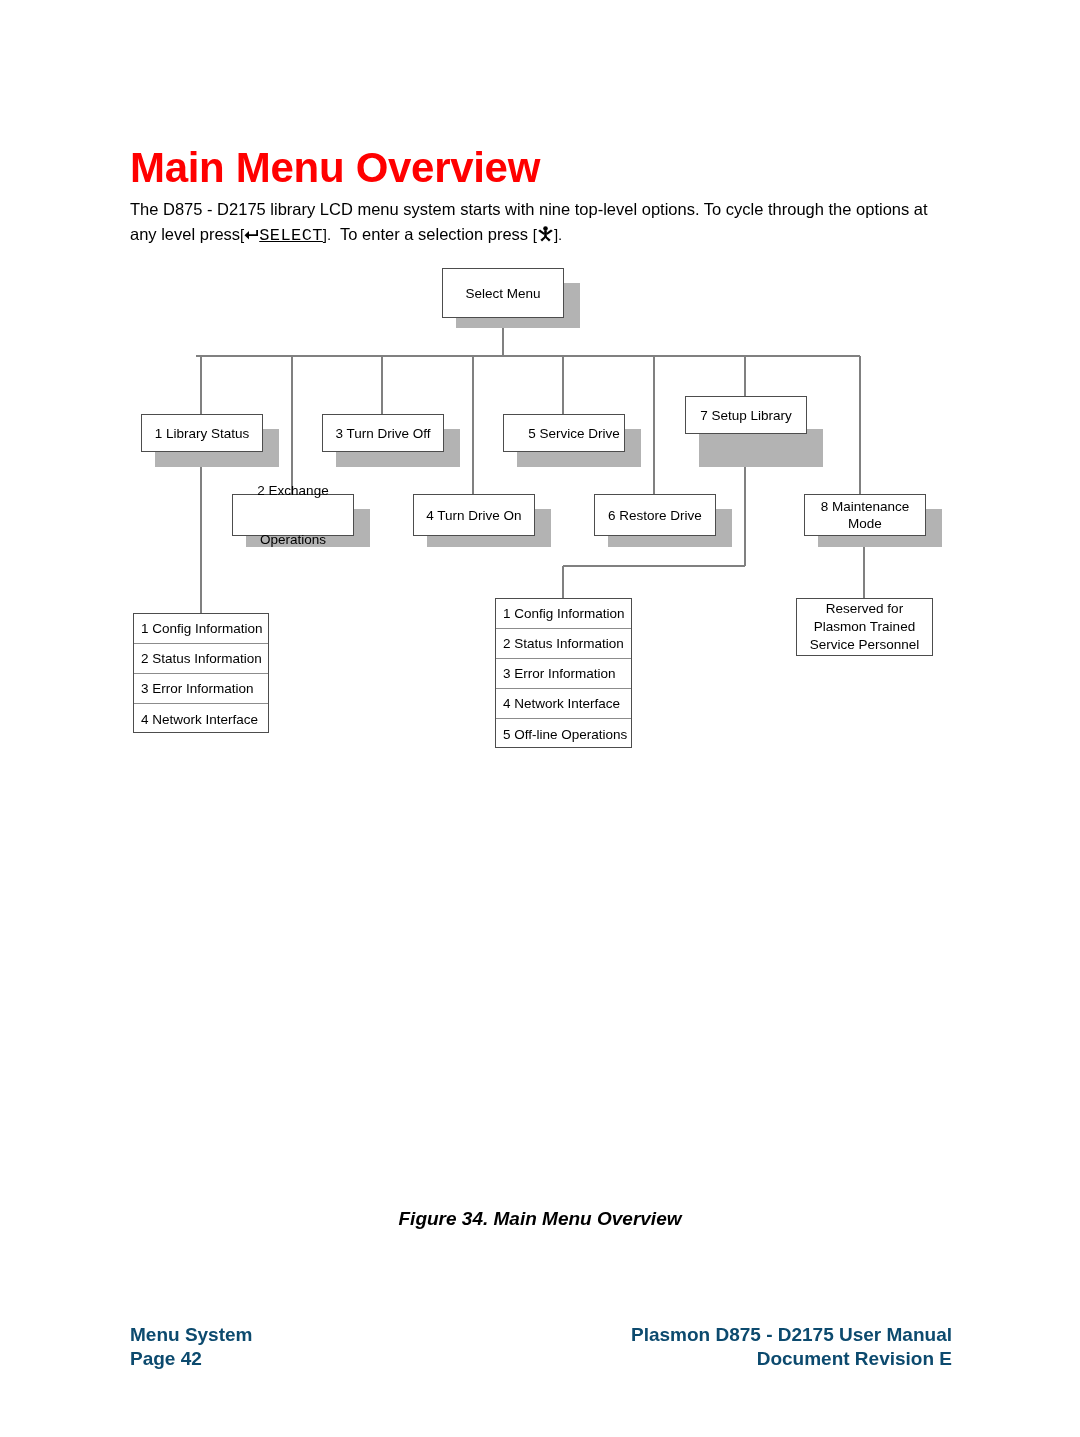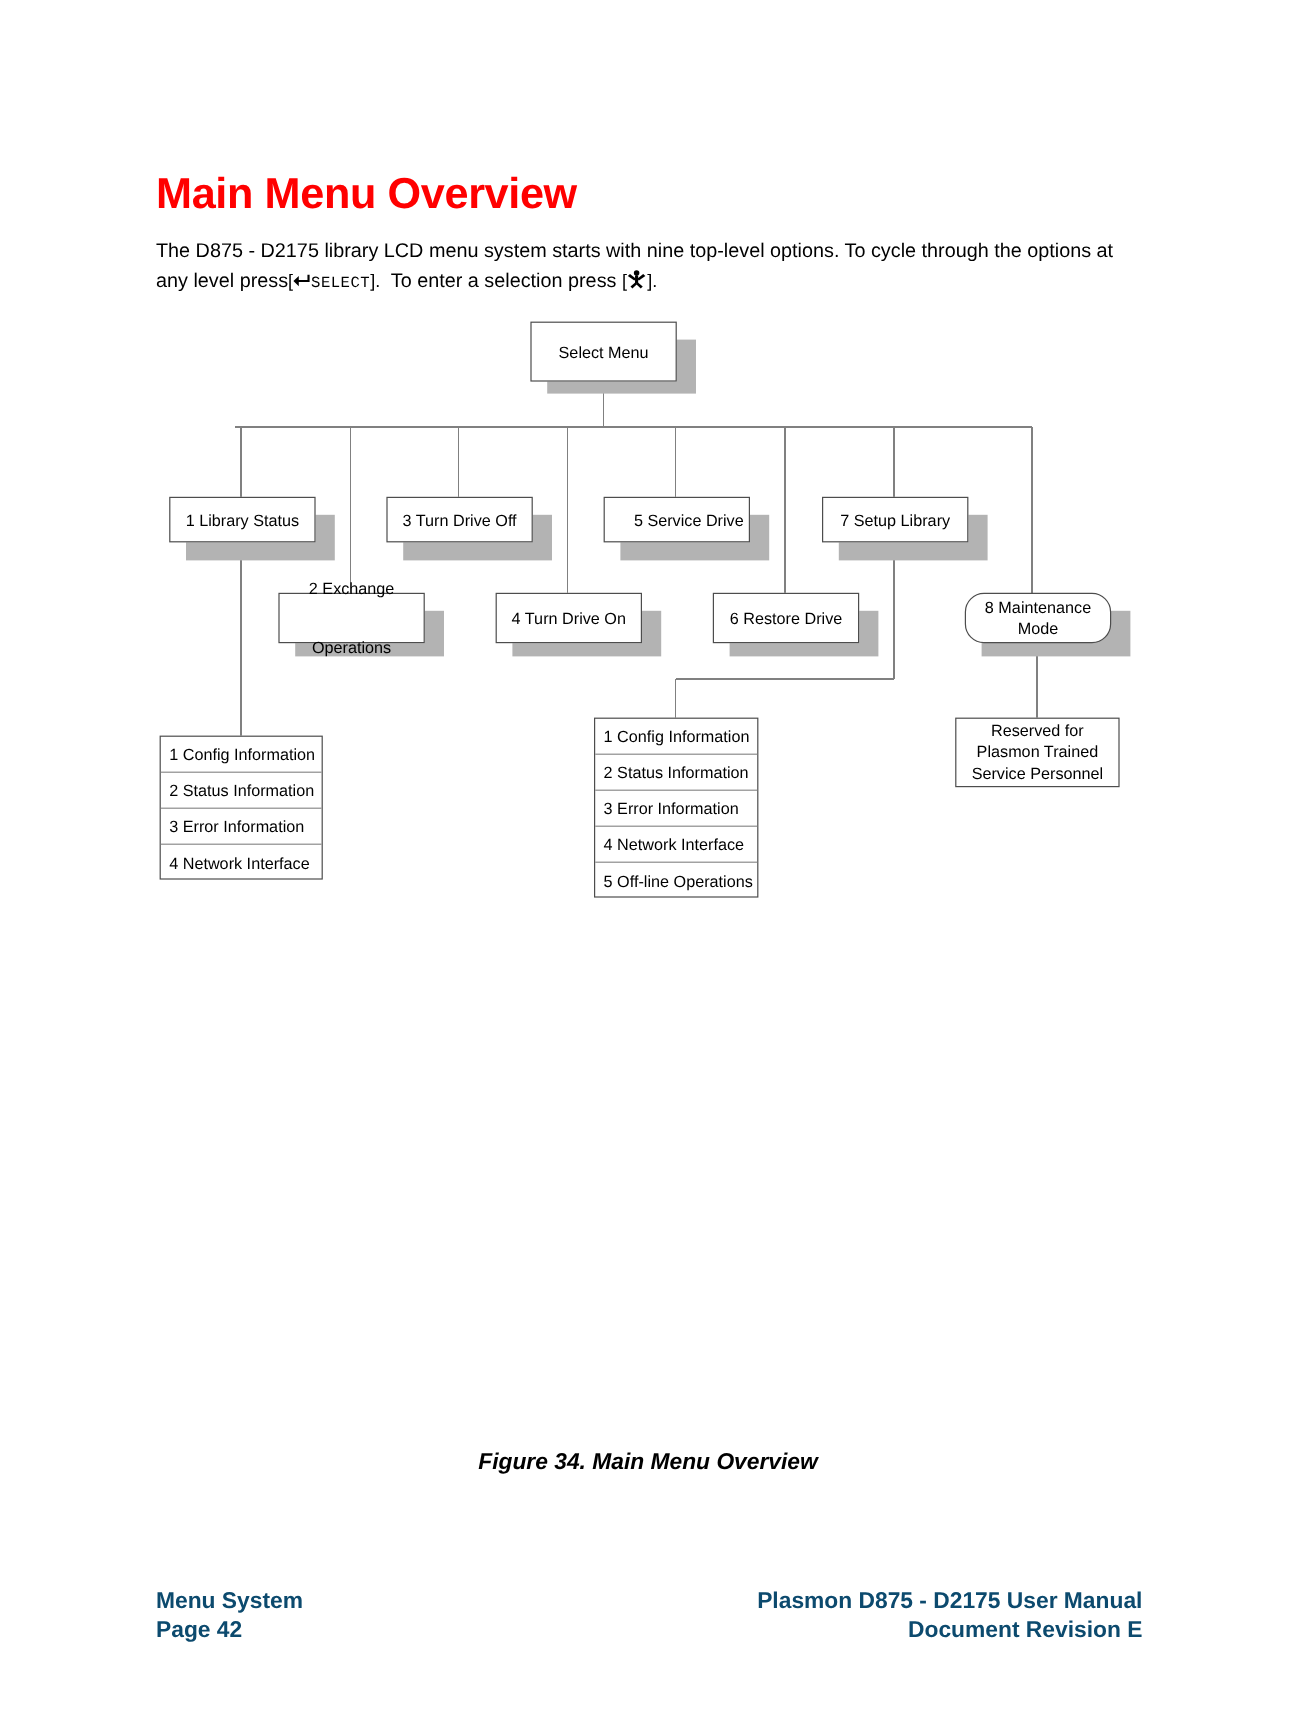--- a/index.html
+++ b/index.html
@@ -18,42 +18,43 @@
     height: 1437px;
     background: #ffffff;
     overflow: hidden;
   }
 
   
   #page-title {
     position: absolute;
     left: 130px;
     top: 116px;
-    font-size: 36px;
+    font-size: 42px;
     font-weight: bold;
     color: #ff0000;
     letter-spacing: -0.3px;
     white-space: nowrap;
   }
 
   
   #intro {
     position: absolute;
     left: 130px;
     top: 180px;
     width: 822px;
     font-size: 16.5px;
     line-height: 25px;
     color: #000000;
   }
   #intro .bracket { font-size: 15px; }
   .kbd-select {
     font-family: "Liberation Mono", monospace;
-    font-size: 13px;
+    font-size: 17px;
     letter-spacing: 0.4px;
+    text-decoration: underline;
   }
   .icon-inline {
     display: inline-block;
     vertical-align: -2px;
     line-height: 0;
   }
 
   
   #diagram {
     position: absolute;
@@ -196,42 +197,42 @@
     <div class="node" style="left:322px; top:414px; width:122px; height:38px;">
       <span>3 Turn Drive Off</span>
     </div>
 
     <div class="shadow" style="left:517px; top:429px; width:124px; height:38px;"></div>
     <div class="node" style="left:503px; top:414px; width:122px; height:38px;padding-left:20px;">
       <span>5 Service Drive</span>
     </div>
 
     <div class="shadow" style="left:699px; top:429px; width:124px; height:38px;"></div>
-    <div class="node" style="left:685px; top:414px; width:122px; height:38px;">
+    <div class="node" style="left:685px; top:396px; width:122px; height:38px;">
       <span>7 Setup Library</span>
     </div>
 
     <div class="shadow" style="left:246px; top:509px; width:124px; height:38px;"></div>
     <div class="node" style="left:232px; top:494px; width:122px; height:42px; flex-direction:column;gap:32px;">
       <span>2 Exchange</span>
       <span>Operations</span>
     </div>
 
     <div class="shadow" style="left:427px; top:509px; width:124px; height:38px;"></div>
     <div class="node" style="left:413px; top:494px; width:122px; height:42px;">
       <span>4 Turn Drive On</span>
     </div>
 
     <div class="shadow" style="left:608px; top:509px; width:124px; height:38px;"></div>
     <div class="node" style="left:594px; top:494px; width:122px; height:42px;">
       <span>6 Restore Drive</span>
     </div>
 
     <div class="shadow" style="left:818px; top:509px; width:124px; height:38px;"></div>
-    <div class="node" style="left:804px; top:494px; width:122px; height:42px; flex-direction:column;border-radius:16px;">
+    <div class="node" style="left:804px; top:494px; width:122px; height:42px; flex-direction:column;">
       <span>8 Maintenance</span>
       <span>Mode</span>
     </div>
 
     <div class="listbox" style="left:133px; top:613px; width:136px; height:120px;">
       <div class="row">1 Config Information</div>
       <div class="row">2 Status Information</div>
       <div class="row">3 Error Information</div>
       <div class="row">4 Network Interface</div>
     </div>

